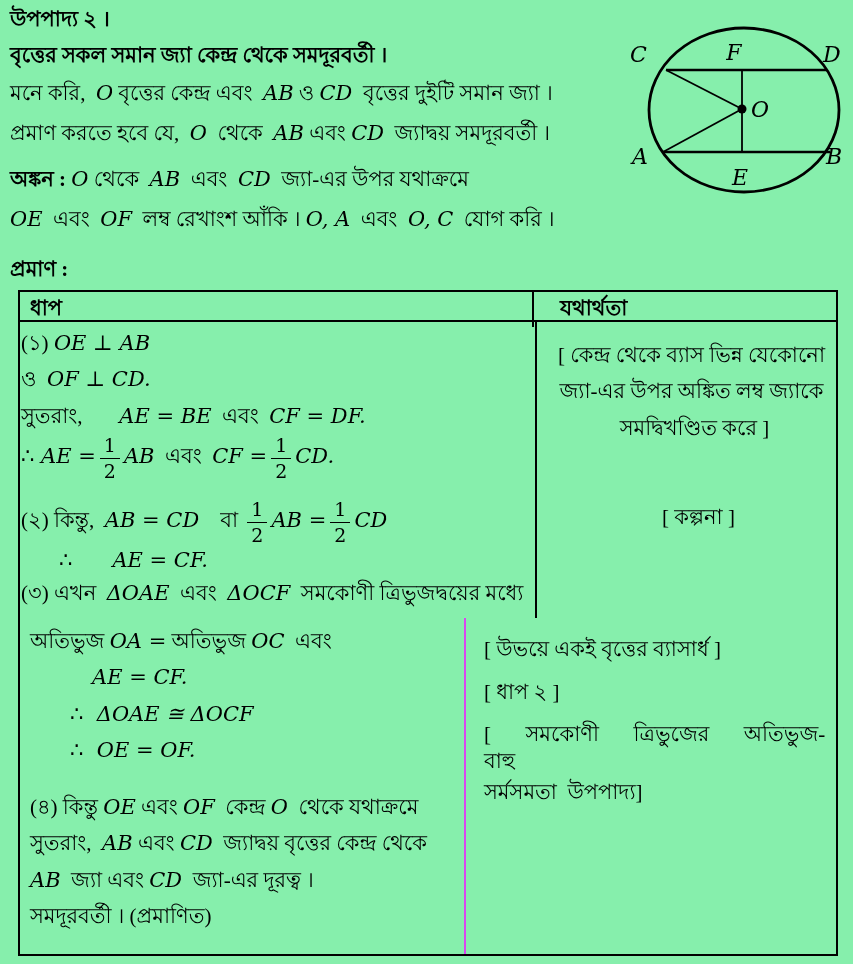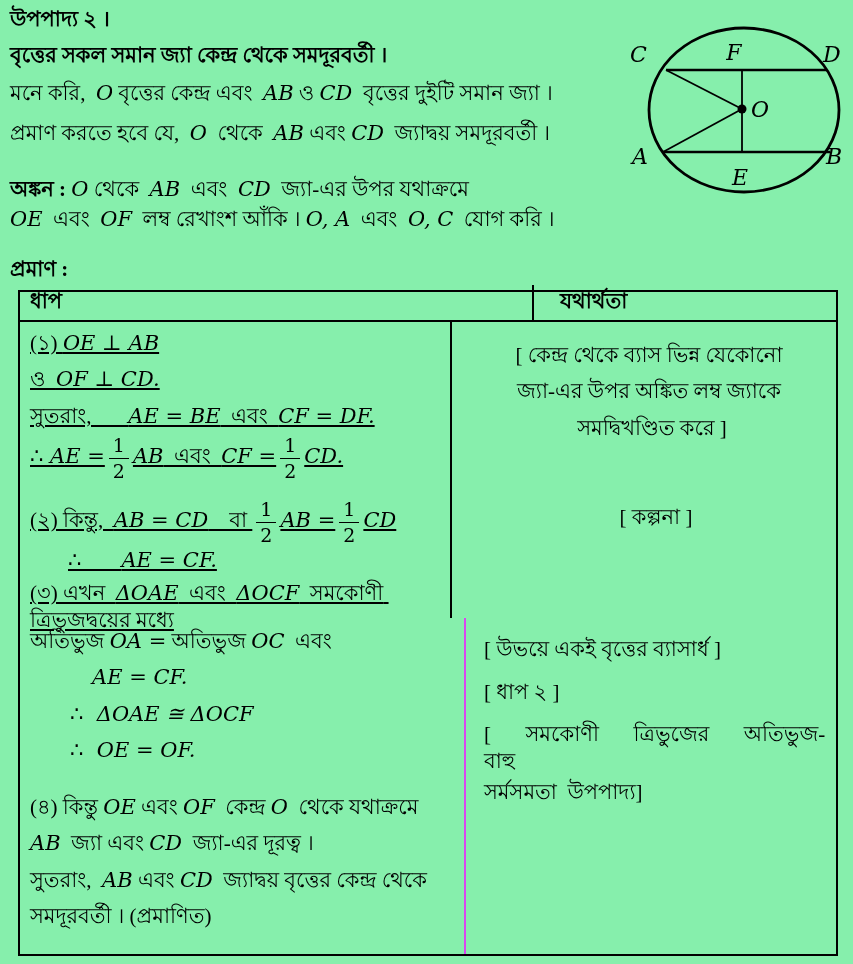--- a/index.html
+++ b/index.html
@@ -10,44 +10,44 @@
   .bnb{font-family:"Liberation Serif",serif;font-weight:700;}
   .m{font-family:"DejaVu Serif",serif;font-style:italic;}
   .r{font-family:"DejaVu Serif",serif;font-style:normal;}
   .frac{display:inline-flex;flex-direction:column;align-items:center;vertical-align:middle;
         font-family:"DejaVu Serif",serif;font-style:normal;line-height:1;margin:0 4px;font-size:19px;}
   .frac .num{padding:0 4px 3px;border-bottom:1.5px solid #000;}
   .frac .den{padding-top:3px;}
   #proof-table{position:absolute;left:18px;top:290px;width:820px;height:666px;
         border:2px solid #000;box-sizing:border-box;font-size:21px;}
   .thead{display:flex;height:30px;border-bottom:2px solid #000;box-sizing:border-box;
-        font-weight:700;align-items:flex-end;}
+        font-weight:700;align-items:flex-start;}
   .th-left{width:514px;border-right:2px solid #000;box-sizing:border-box;padding:0 0 0 10px;}
   .th-right{flex:1;padding:0 0 0 26px;}
   .upper{display:flex;height:296px;}
-  .upper-left{width:432px;border-right:2px solid #000;box-sizing:border-box;padding:8px 4px 0 10px;text-decoration:underline;}
+  .upper-left{width:517px;border-right:2px solid #000;box-sizing:border-box;padding:8px 4px 0 1px;}
   .upper-right{flex:1;padding:20px 6px 0 16px;text-align:center;}
   .lower{display:flex;height:336px;}
   .lower-left{width:446px;border-right:2px solid #d946ef;box-sizing:border-box;padding:10px 4px 0 10px;}
   .lower-right{flex:1;padding:18px 10px 0 18px;}
   .pl{white-space:pre-wrap;line-height:1.3;margin-bottom:9px;}
   .wide{word-spacing:12px;}
   #diagram{position:absolute;left:620px;top:12px;}
   #diagram text{font-family:"DejaVu Serif",serif;font-style:italic;font-size:22px;fill:#000;}
 </style>
 </head>
 <body>
 
 <div id="page">
 
   <div class="hl" style="top:6px"><span class="bnb">উপপাদ্য ২ ।</span></div>
   <div class="hl" style="top:42px"><span class="bnb">বৃত্তের সকল সমান জ্যা কেন্দ্র থেকে সমদূরবর্তী ।</span></div>
   <div class="hl" style="top:80px"><span class="bn">মনে করি,  </span><span class="m">O</span><span class="bn"> বৃত্তের কেন্দ্র এবং  </span><span class="m">AB</span><span class="bn"> ও </span><span class="m">CD</span><span class="bn">  বৃত্তের দুইটি সমান জ্যা ।</span></div>
   <div class="hl" style="top:120px"><span class="bn">প্রমাণ করতে হবে যে,  </span><span class="m">O</span><span class="bn">  থেকে  </span><span class="m">AB</span><span class="bn"> এবং </span><span class="m">CD</span><span class="bn">  জ্যাদ্বয় সমদূরবর্তী ।</span></div>
-  <div class="hl" style="top:176px"><span class="bnb">অঙ্কন : </span><span class="m">O</span><span class="bn"> থেকে  </span><span class="m">AB</span><span class="bn">  এবং  </span><span class="m">CD</span><span class="bn">  জ্যা-এর উপর যথাক্রমে</span></div>
+  <div class="hl" style="top:166px"><span class="bnb">অঙ্কন : </span><span class="m">O</span><span class="bn"> থেকে  </span><span class="m">AB</span><span class="bn">  এবং  </span><span class="m">CD</span><span class="bn">  জ্যা-এর উপর যথাক্রমে</span></div>
   <div class="hl" style="top:206px"><span class="m">OE</span><span class="bn">  এবং  </span><span class="m">OF</span><span class="bn">  লম্ব রেখাংশ আঁকি । </span><span class="m">O, A</span><span class="bn">  এবং  </span><span class="m">O, C</span><span class="bn">  যোগ করি ।</span></div>
   <div class="hl" style="top:256px"><span class="bnb">প্রমাণ :</span></div>
 
   <svg id="diagram" width="232" height="198" viewBox="0 0 232 198">
     <ellipse cx="124" cy="98" rx="95" ry="82" fill="none" stroke="#000" stroke-width="2.8"></ellipse>
     <line x1="46" y1="58" x2="207" y2="58" stroke="#000" stroke-width="2.4"></line>
     <line x1="43" y1="140" x2="210" y2="140" stroke="#000" stroke-width="2.4"></line>
     <line x1="122" y1="58" x2="122" y2="140" stroke="#000" stroke-width="1.8"></line>
     <line x1="122" y1="97" x2="46" y2="58" stroke="#000" stroke-width="1.8"></line>
     <line x1="122" y1="97" x2="43" y2="140" stroke="#000" stroke-width="1.8"></line>
@@ -85,22 +85,22 @@
       </div>
     </div>
 
     <div class="lower">
       <div class="lower-left">
         <div class="pl"><span class="bn">অতিভুজ </span><span class="m">OA =</span><span class="bn"> অতিভুজ </span><span class="m">OC</span><span class="bn">  এবং</span></div>
         <div class="pl" style="padding-left:62px"><span class="m">AE = CF.</span></div>
         <div class="pl" style="padding-left:40px"><span class="r">∴  </span><span class="m">ΔOAE ≅ ΔOCF</span></div>
         <div class="pl" style="padding-left:40px"><span class="r">∴  </span><span class="m">OE = OF.</span></div>
         <div class="pl" style="margin-top:30px"><span class="bn">(৪) কিন্তু </span><span class="m">OE</span><span class="bn"> এবং </span><span class="m">OF</span><span class="bn">  কেন্দ্র </span><span class="m">O</span><span class="bn">  থেকে যথাক্রমে</span></div>
+        <div class="pl"><span class="bn">সুতরাং,  </span><span class="m">AB</span><span class="bn"> এবং </span><span class="m">CD</span><span class="bn">  জ্যাদ্বয় বৃত্তের কেন্দ্র থেকে</span></div>
         <div class="pl"><span class="m">AB</span><span class="bn">  জ্যা এবং </span><span class="m">CD</span><span class="bn">  জ্যা-এর দূরত্ব ।</span></div>
-        <div class="pl"><span class="bn">সুতরাং,  </span><span class="m">AB</span><span class="bn"> এবং </span><span class="m">CD</span><span class="bn">  জ্যাদ্বয় বৃত্তের কেন্দ্র থেকে</span></div>
         <div class="pl"><span class="bn">সমদূরবর্তী । (প্রমাণিত)</span></div>
       </div>
       <div class="lower-right">
         <div class="pl" style="margin-bottom:16px"><span class="bn">[ উভয়ে একই বৃত্তের ব্যাসার্ধ ]</span></div>
         <div class="pl" style="margin-bottom:14px"><span class="bn">[ ধাপ ২ ]</span></div>
         <div class="pl wide" style="margin-bottom:4px"><span class="bn">[  সমকোণী  ত্রিভুজের  অতিভুজ-বাহু</span></div>
         <div class="pl"><span class="bn">সর্মসমতা  উপপাদ্য]</span></div>
       </div>
     </div>
   </div>

